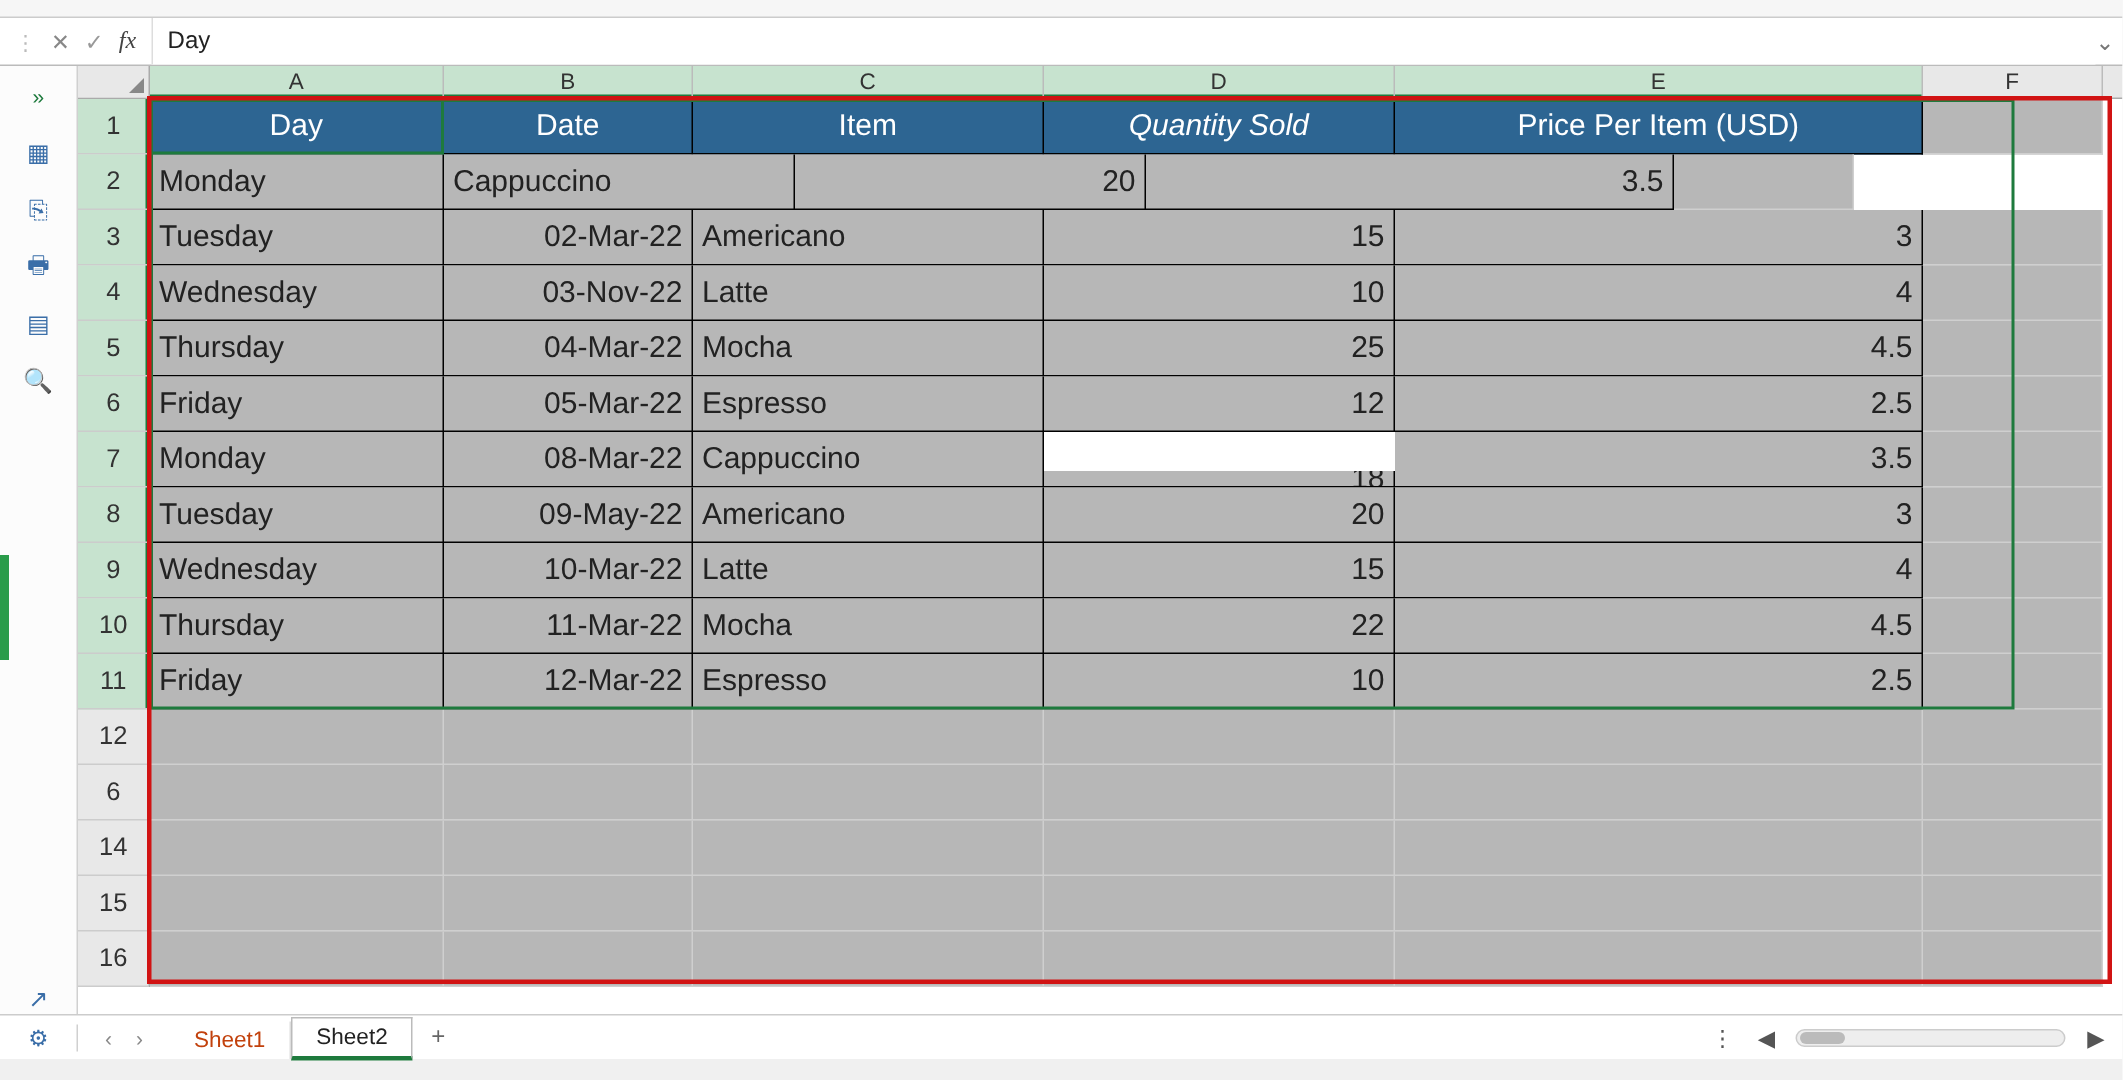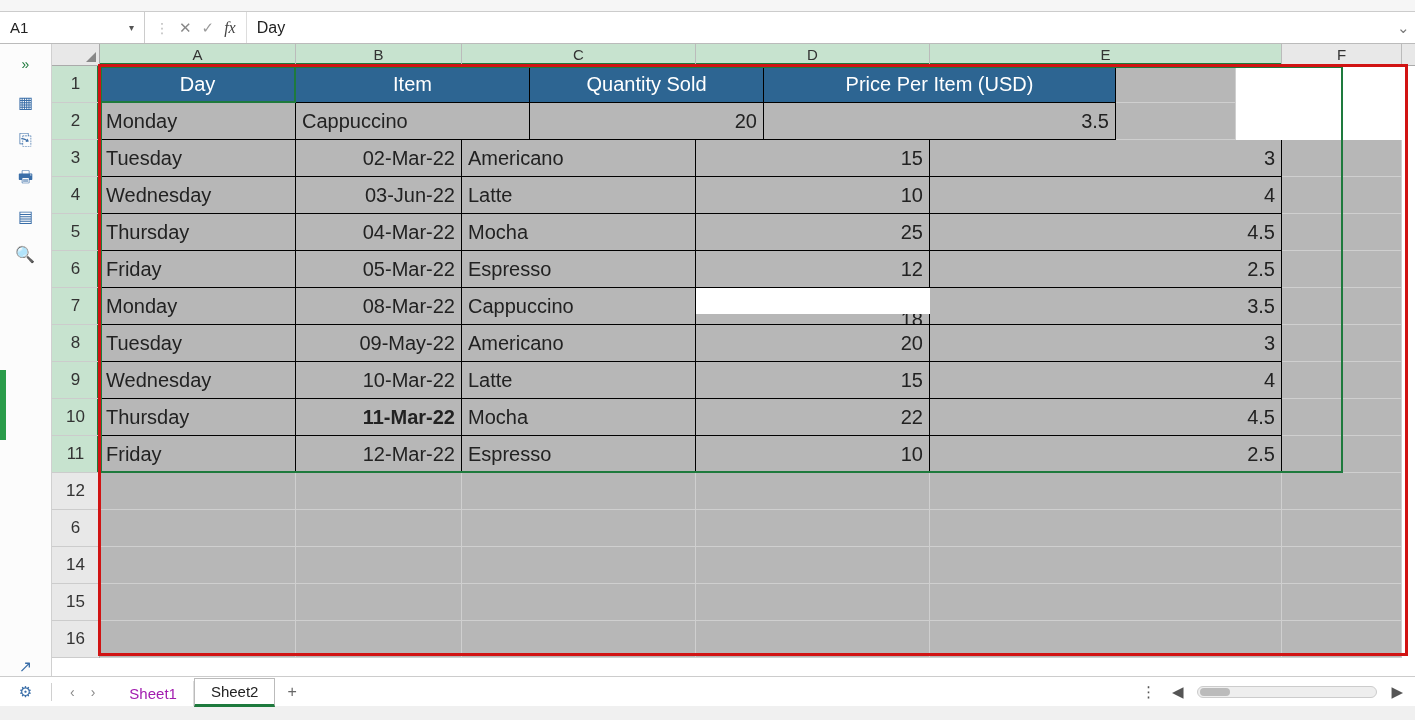--- a/index.html
+++ b/index.html
@@ -254,21 +254,21 @@
     color:#3a6ea8;
     border-right:1px solid #d0d0d0;
   }
   .sheet-nav {
     display:flex;align-items:center;gap:16px;
     padding:0 18px;color:#888;font-size:14px;
   }
   .tabs { display:flex;align-items:flex-end;height:100%; }
   .tab {
     padding:4px 16px;
-    color:#a21caf;
+    color:#c2410c;
     border-right:1px solid #ddd;
     position:relative;
   }
   .tab.active {
     background:#fff;
     color:#222;
     border-top:1px solid #bbb;
     border-left:1px solid #bbb;
     border-right:1px solid #bbb;
     border-bottom:3px solid #1e7a3d;
@@ -290,24 +290,20 @@
     position:absolute;left:2px;top:1px;
     width:30px;height:8px;border-radius:4px;background:#bbb;
   }
 </style>
 </head>
 <body>
 
 <div class="top-ribbon-edge"></div>
 
 <div class="formula-row">
-  <div class="name-box-wrap">
-    <input class="name-box" value="A1" style="">
-    <span class="name-box-caret">▾</span>
-  </div>
   <div class="fx-group">
     <span class="fx-sep">⋮</span>
     <span class="fx-cancel">✕</span>
     <span class="fx-accept">✓</span>
     <span class="fx-label">fx</span>
   </div>
   <div class="formula-input-wrap">
     <input class="formula-input" value="Day" style="">
   </div>
   <div class="formula-expand">⌄</div>
@@ -359,43 +355,44 @@
           <div class="rh">6</div>
           <div class="rh">14</div>
           <div class="rh">15</div>
           <div class="rh">16</div>
         </div>
       <div class="cells" id="cells">
         <div class="selection-outline"></div>
         <div class="active-cell-outline"></div>
       <div class="row">
             <div class="cell hdr" style="width: 196px;">Day</div>
+            <div class="cell hdr" style="width: 166px;">Date</div>
             <div class="cell hdr" style="width: 234px;">Item</div>
-            <div class="cell hdr" style="width: 234px;">Quantity Sold</div>
+            <div class="cell hdr" style="width: 234px; font-style: italic;">Quantity Sold</div>
             <div class="cell hdr" style="width: 352px;">Price Per Item (USD)</div>
             <div class="cell blank" style="width: 120px;"></div>
           </div>
           <div class="row">
             <div class="cell bord" style="width: 196px;">Monday</div>
             <div class="cell bord" style="width: 234px;">Cappuccino</div>
             <div class="cell bord r" style="width: 234px;">20</div>
             <div class="cell bord r" style="width: 352px;">3.5</div>
             <div class="cell blank" style="width: 120px;"></div>
           </div>
           <div class="row">
             <div class="cell bord" style="width: 196px;">Tuesday</div>
             <div class="cell bord r" style="width: 166px;">02-Mar-22</div>
             <div class="cell bord" style="width: 234px;">Americano</div>
             <div class="cell bord r" style="width: 234px;">15</div>
             <div class="cell bord r" style="width: 352px;">3</div>
             <div class="cell blank" style="width: 120px;"></div>
           </div>
           <div class="row">
             <div class="cell bord" style="width: 196px;">Wednesday</div>
-            <div class="cell bord r" style="width: 166px;">03-Jun-22</div>
+            <div class="cell bord r" style="width: 166px;">03-Nov-22</div>
             <div class="cell bord" style="width: 234px;">Latte</div>
             <div class="cell bord r" style="width: 234px;">10</div>
             <div class="cell bord r" style="width: 352px;">4</div>
             <div class="cell blank" style="width: 120px;"></div>
           </div>
           <div class="row">
             <div class="cell bord" style="width: 196px;">Thursday</div>
             <div class="cell bord r" style="width: 166px;">04-Mar-22</div>
             <div class="cell bord" style="width: 234px;">Mocha</div>
             <div class="cell bord r" style="width: 234px;">25</div>
@@ -429,21 +426,21 @@
           <div class="row">
             <div class="cell bord" style="width: 196px;">Wednesday</div>
             <div class="cell bord r" style="width: 166px;">10-Mar-22</div>
             <div class="cell bord" style="width: 234px;">Latte</div>
             <div class="cell bord r" style="width: 234px;">15</div>
             <div class="cell bord r" style="width: 352px;">4</div>
             <div class="cell blank" style="width: 120px;"></div>
           </div>
           <div class="row">
             <div class="cell bord" style="width: 196px;">Thursday</div>
-            <div class="cell bord r" style="width: 166px; font-weight: bold;">11-Mar-22</div>
+            <div class="cell bord r" style="width: 166px;">11-Mar-22</div>
             <div class="cell bord" style="width: 234px;">Mocha</div>
             <div class="cell bord r" style="width: 234px;">22</div>
             <div class="cell bord r" style="width: 352px;">4.5</div>
             <div class="cell blank" style="width: 120px;"></div>
           </div>
           <div class="row">
             <div class="cell bord" style="width: 196px;">Friday</div>
             <div class="cell bord r" style="width: 166px;">12-Mar-22</div>
             <div class="cell bord" style="width: 234px;">Espresso</div>
             <div class="cell bord r" style="width: 234px;">10</div>

